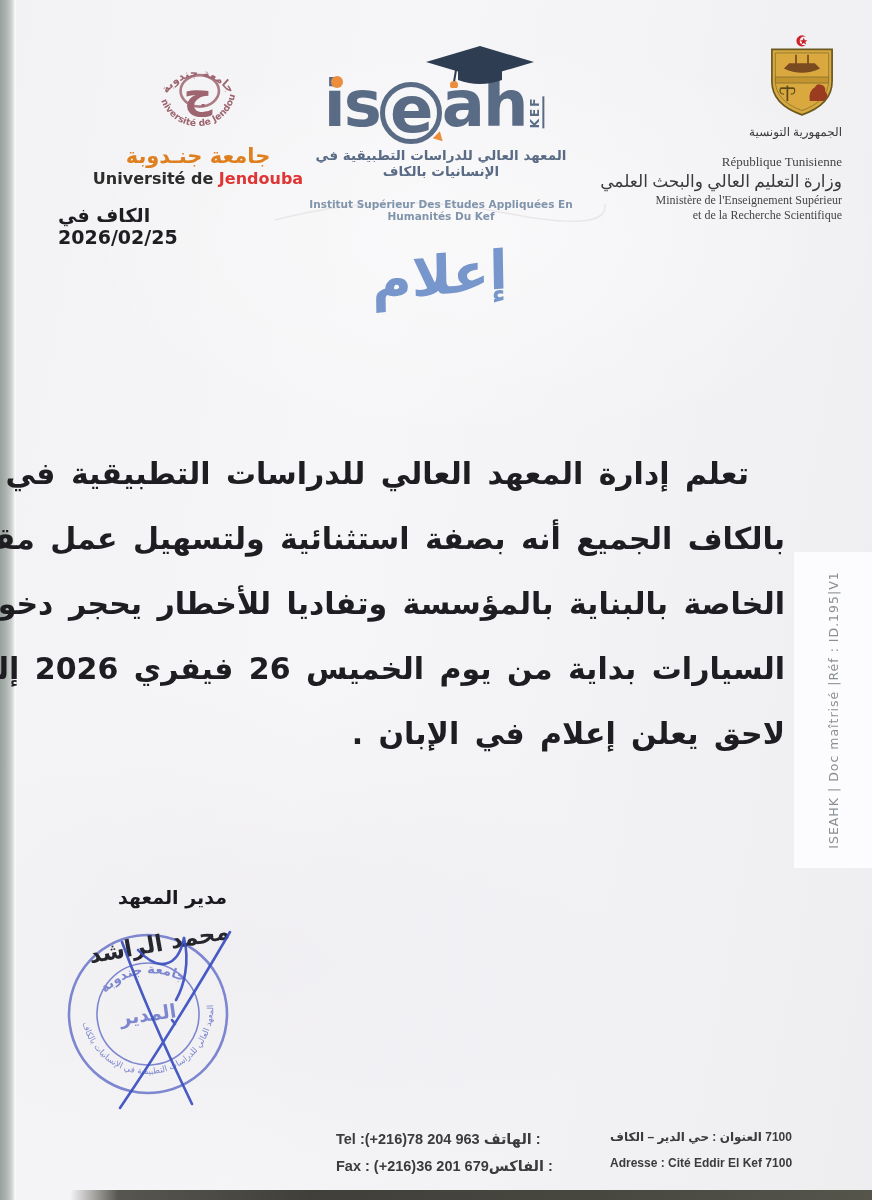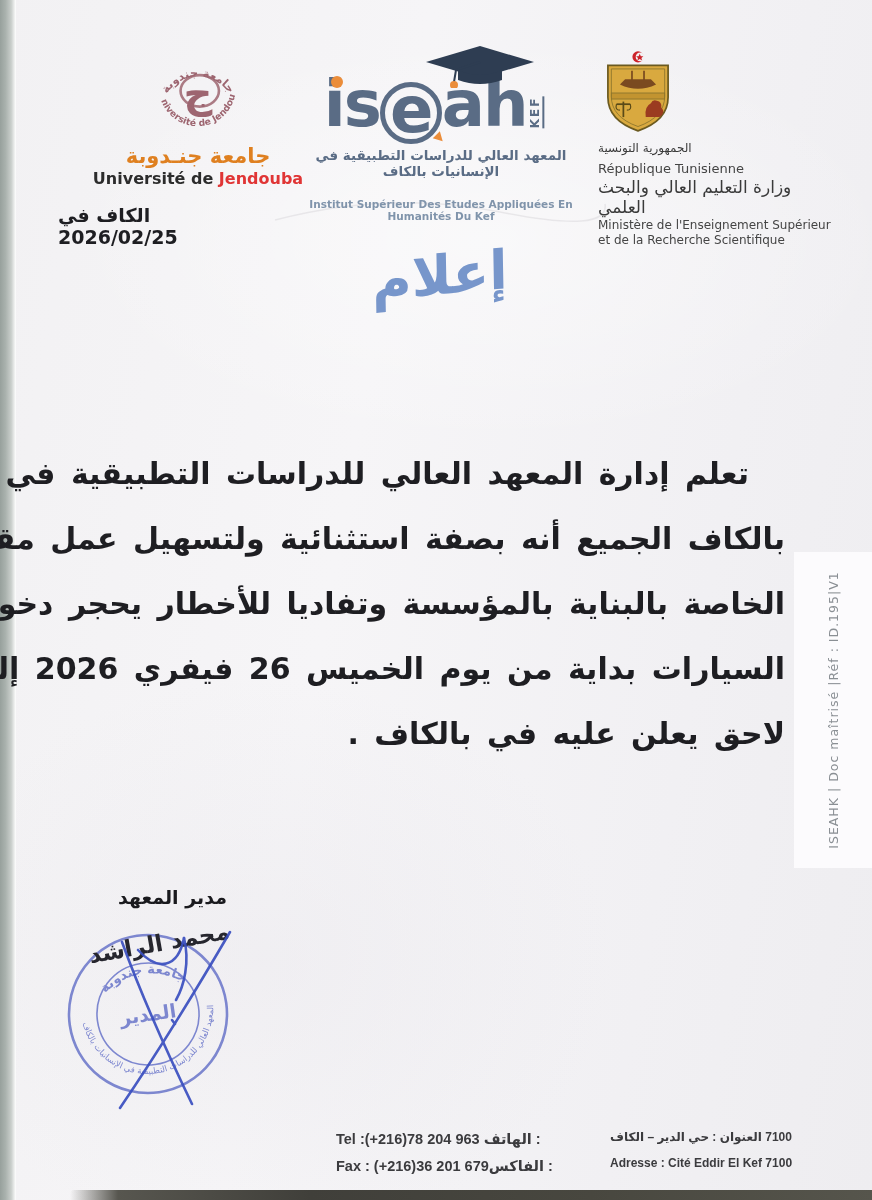--- a/index.html
+++ b/index.html
@@ -31,24 +31,24 @@
   .i-dot{position:absolute;left:7px;top:26px;width:12px;height:12px;border-radius:50%;background:#eb8d3a;}
   .pencil-tip{position:absolute;width:0;height:0;border-left:9px solid #eb8d3a;border-top:5px solid transparent;
               border-bottom:5px solid transparent;transform:rotate(45deg);}
   .kef{display:inline-block;font-size:12px;font-weight:700;letter-spacing:2px;color:#5a6c85;
        transform:rotate(-90deg) translate(24px,-6px);transform-origin:center;border-bottom:2px solid #5a6c85;
        padding-bottom:1px;vertical-align:bottom;}
   .cap{position:absolute;left:96px;top:-6px;}
   .iseah-ar{font-size:13.5px;font-weight:700;color:#5a6c85;margin-top:3px;direction:rtl;}
   .iseah-fr{font-size:10.5px;font-weight:700;color:#8094ab;margin-top:19px;}
 
-  .tunisia{position:absolute;left:598px;top:50px;width:244px;text-align:left;color:#333;}
+  .tunisia{position:absolute;left:598px;top:34px;width:244px;text-align:right;color:#333;font-family:Liberation Serif, serif;}
   .tunisia .coat{width:80px;height:86px;margin:0 auto;}
   .tn-ar1{font-size:12px;direction:rtl;margin-top:1px;color:#3a3a3a;}
-  .tn-fr1{font-size:13px;color:#444;margin-top:6px;}
+  .tn-fr1{font-size:13px;color:#444;margin-top:14px;}
   .tn-ar2{font-size:17px;direction:rtl;color:#3a3a3a;margin-top:1px;}
   .tn-fr2{font-size:12px;color:#444;line-height:15px;margin-top:1px;}
 
   
   .date-line{position:absolute;left:58px;top:204px;width:192px;text-align:left;direction:rtl;
              font-size:19px;font-weight:700;color:#1e1e22;}
   .title{position:absolute;left:372px;top:244px;font-size:54px;font-weight:700;color:#7796cb;
          transform:rotate(-5deg) skewX(-4deg);direction:rtl;}
   .body-text{position:absolute;right:87px;width:700px;top:444px;direction:rtl;
              font-weight:700;font-size:30px;color:#1e1e22;word-spacing:5px;}
@@ -140,21 +140,21 @@
 
   <div class="date-line">الكاف في 2026/02/25</div>
 
   <div class="title">إعلام</div>
 
   <div class="body-text">
     <div class="body-line first">تعلم إدارة المعهد العالي للدراسات التطبيقية في الإنسانيات</div>
     <div class="body-line">بالكاف الجميع أنه بصفة استثنائية ولتسهيل عمل مقاول الأشغال</div>
     <div class="body-line">الخاصة بالبناية بالمؤسسة وتفاديا للأخطار يحجر دخول</div>
     <div class="body-line">السيارات بداية من يوم الخميس  26 فيفري 2026 إلى وقت</div>
-    <div class="body-line">لاحق يعلن عليه في بالكاف .</div>
+    <div class="body-line">لاحق يعلن إعلام في الإبان .</div>
   </div>
 
   <div class="side-strip">
     <span>ISEAHK | Doc maîtrisé |Réf : ID.195|V1</span>
   </div>
 
   <div class="sig-role">مدير المعهد</div>
 
   <svg class="stamp" width="180" height="180" viewBox="0 0 180 180">
     <defs>

